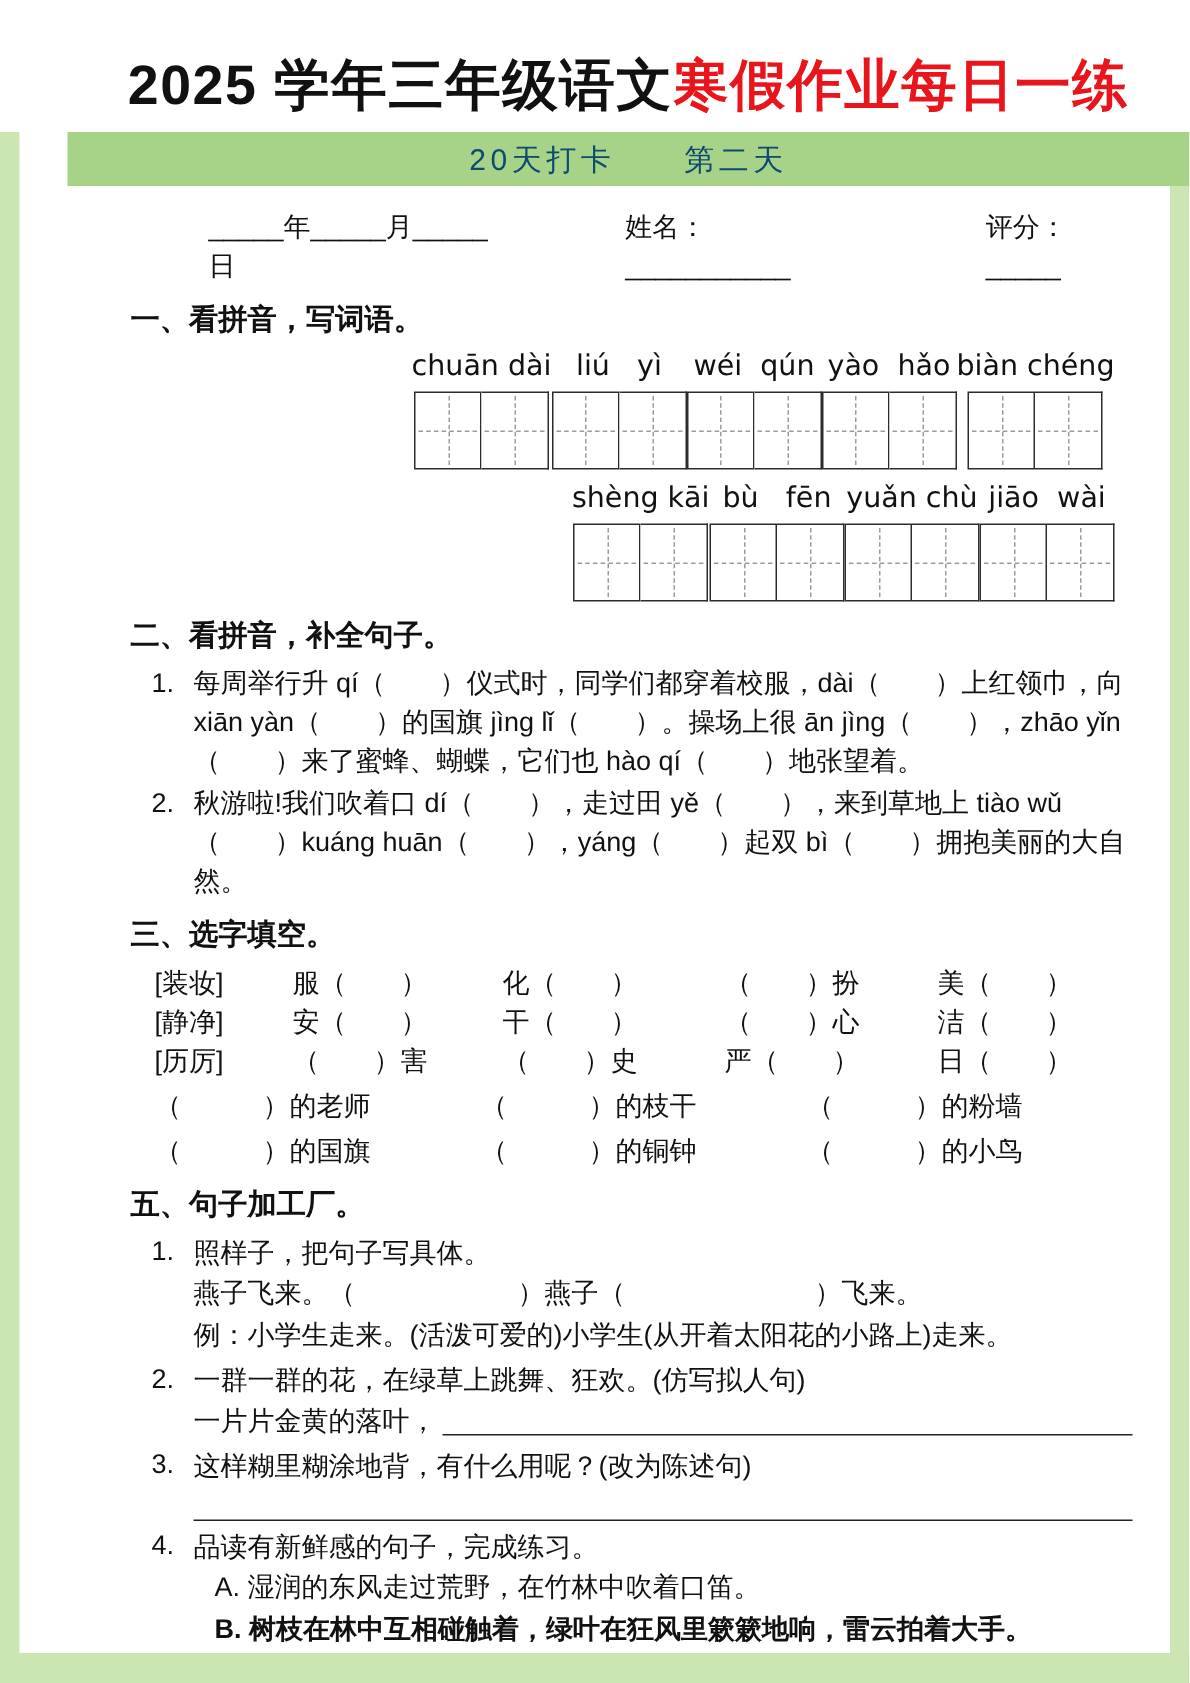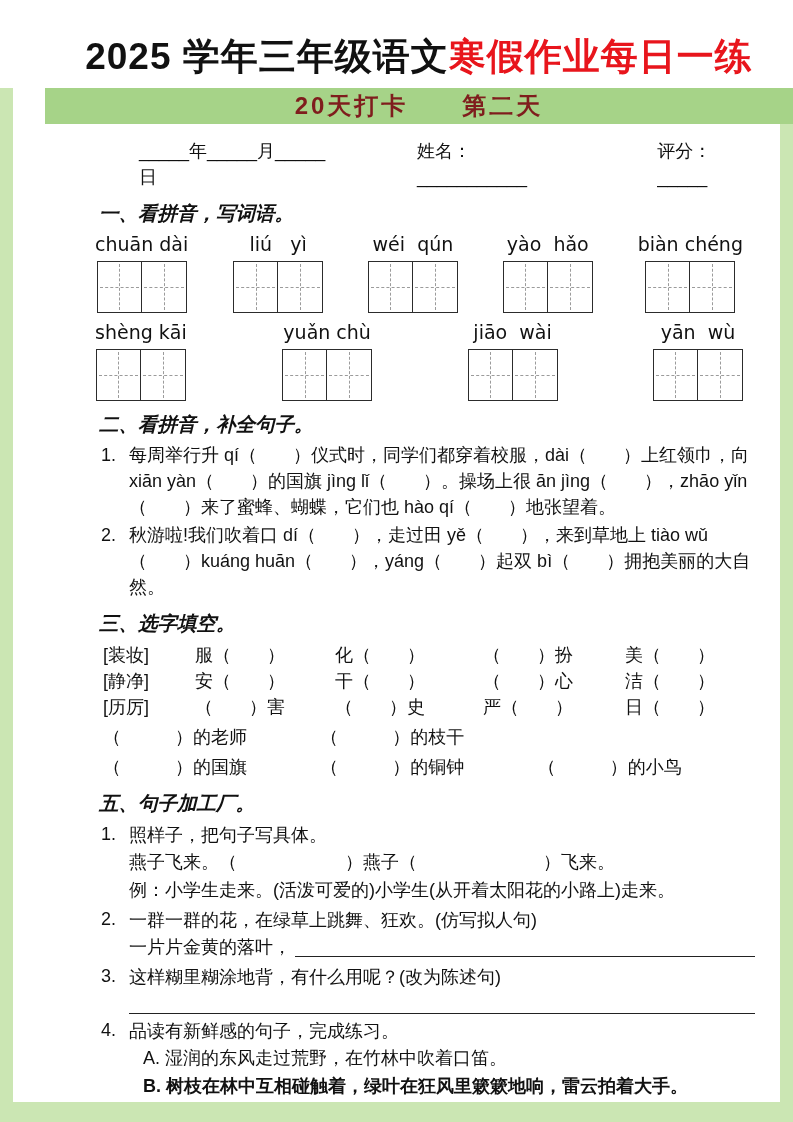--- a/index.html
+++ b/index.html
@@ -9,30 +9,30 @@
 
   
   .strip { position:absolute; background:#cbe6b3; z-index:0; }
   .strip-left  { left:0; top:88px; width:13px; bottom:0; }
   .strip-right { right:0; top:88px; width:13px; bottom:0; }
   .strip-bottom{ left:0; right:0; bottom:0; height:20px; }
 
   .title { margin-top:32px; text-align:center; font-size:37px; font-weight:900; letter-spacing:1px; white-space:nowrap; }
   .t-red { color:#e8151c; }
 
-  .banner { margin-top:6px; height:36px; background:#a6d388; display:flex; align-items:center; justify-content:center; font-size:24px; font-weight:700; color:#7f1d1d; letter-spacing:3px; position:relative; z-index:1; }
+  .banner { margin-top:6px; height:36px; background:#a6d388; display:flex; align-items:center; justify-content:center; font-size:20px; font-weight:400; color:#0c4a6e; letter-spacing:3px; position:relative; z-index:1; }
 
   .content { position:relative; z-index:1; padding:14px 38px 0 38px; font-size:18px; line-height:1.45; }
 
   .date-line { display:flex; gap:86px; padding-left:56px; font-size:18px; margin-bottom:6px; }
 
-  .sec { font-size:19.5px; font-weight:700; margin:9px 0 4px 16px;font-style:italic; }
-
-  
-  .word-row { display:flex; justify-content:space-between; padding:0 12px; margin:2px 0 6px 0; }
+  .sec { font-size:19.5px; font-weight:700; margin:9px 0 4px 4px; }
+
+  
+  .word-row { display:flex; justify-content:flex-end; padding:0 12px; margin:2px 0 6px 0; }
   .word { display:flex; flex-direction:column; align-items:center; }
   .py { font-family:"DejaVu Sans",sans-serif; font-size:19px; white-space:pre; margin-bottom:2px; text-align:center; }
   .tzg { display:flex; }
   .cell { width:45px; height:52px; border:1.6px solid #2c2c2c; position:relative; background:#fff; }
   .cell + .cell { border-left:none; }
   .cell::before { content:""; position:absolute; left:50%; top:2px; bottom:2px; border-left:1.2px dashed #9b9b9b; }
   .cell::after  { content:""; position:absolute; top:50%; left:2px; right:2px; border-top:1.2px dashed #9b9b9b; }
 
   
   .qitem { display:flex; align-items:flex-start; padding-left:18px; margin:2px 0; }
@@ -116,35 +116,35 @@
 
     <div class="word-row">
       <div class="word">
         <div class="py">shèng kāi</div>
         <div class="tzg">
             <div class="cell"></div>
             <div class="cell"></div>
           </div>
       </div>
       <div class="word">
+        <div class="py">bù   fēn</div>
+        <div class="tzg">
+            <div class="cell"></div>
+            <div class="cell"></div>
+          </div>
+      </div>
+      <div class="word">
         <div class="py">yuǎn chù</div>
         <div class="tzg">
             <div class="cell"></div>
             <div class="cell"></div>
           </div>
       </div>
       <div class="word">
         <div class="py">jiāo  wài</div>
-        <div class="tzg">
-            <div class="cell"></div>
-            <div class="cell"></div>
-          </div>
-      </div>
-      <div class="word">
-        <div class="py">yān  wù</div>
         <div class="tzg">
             <div class="cell"></div>
             <div class="cell"></div>
           </div>
       </div>
     </div>
 
     <h2 class="sec">二、看拼音，补全句子。</h2>
     <div class="qitem">
       <span class="qnum">1.</span>
@@ -174,20 +174,21 @@
       <span>[历厉]</span>
       <span>（　　）害</span>
       <span>（　　）史</span>
       <span>严（　　）</span>
       <span>日（　　）</span>
     </div>
 
     <div class="s4-row">
       <span>（　　　）的老师</span>
       <span>（　　　）的枝干</span>
+      <span>（　　　）的粉墙</span>
     </div>
     <div class="s4-row">
       <span>（　　　）的国旗</span>
       <span>（　　　）的铜钟</span>
       <span>（　　　）的小鸟</span>
     </div>
 
     <h2 class="sec">五、句子加工厂。</h2>
 
     <div class="qitem">

